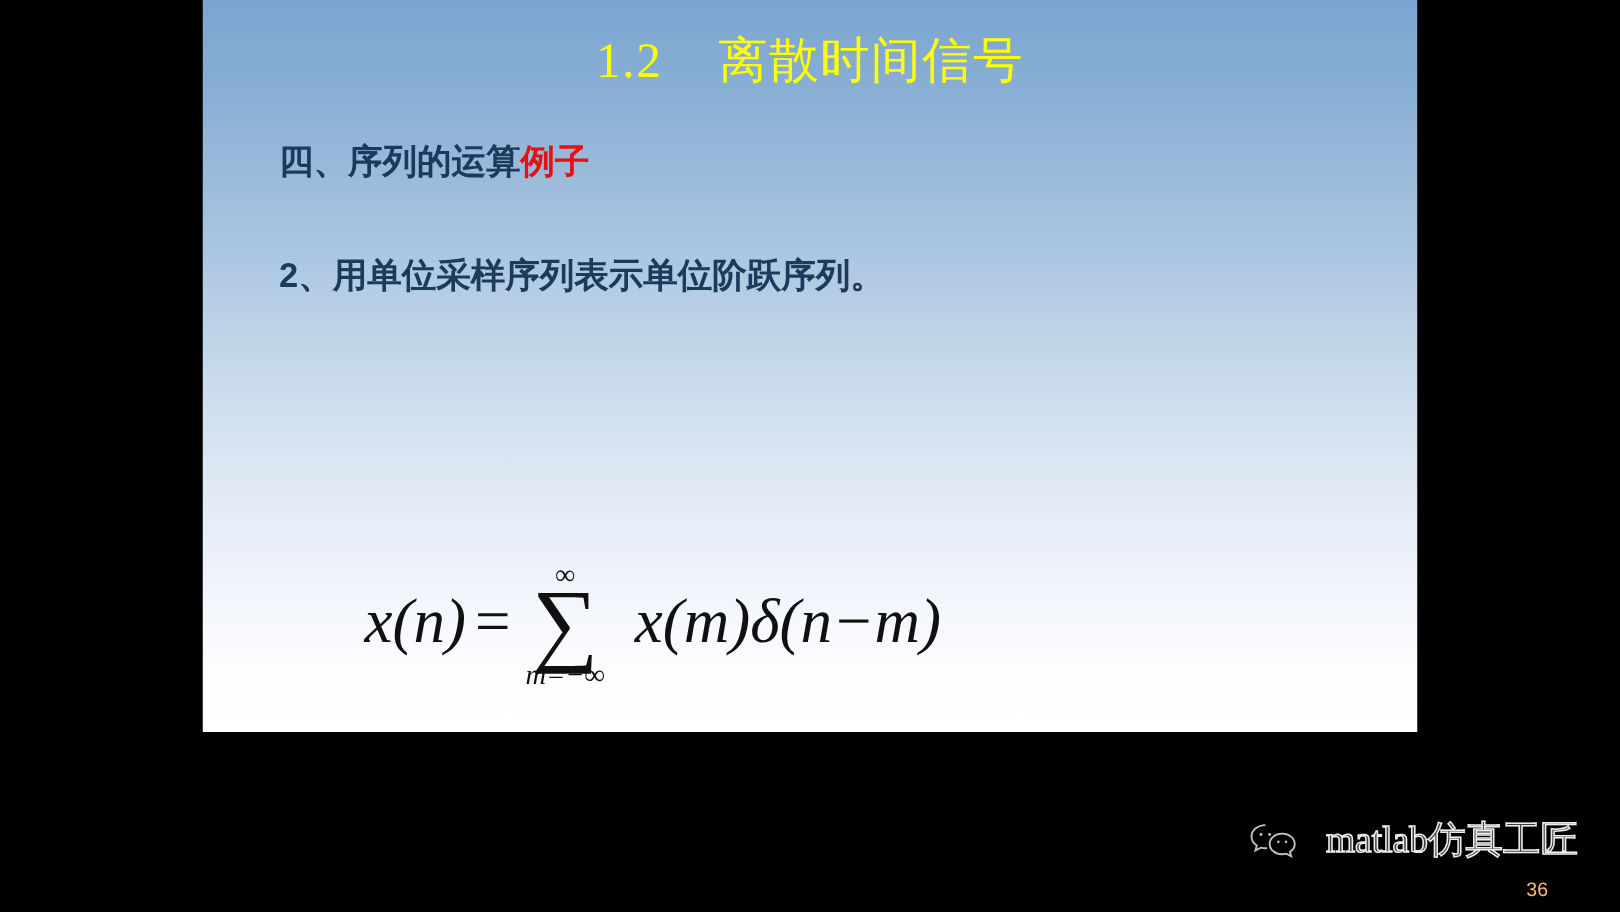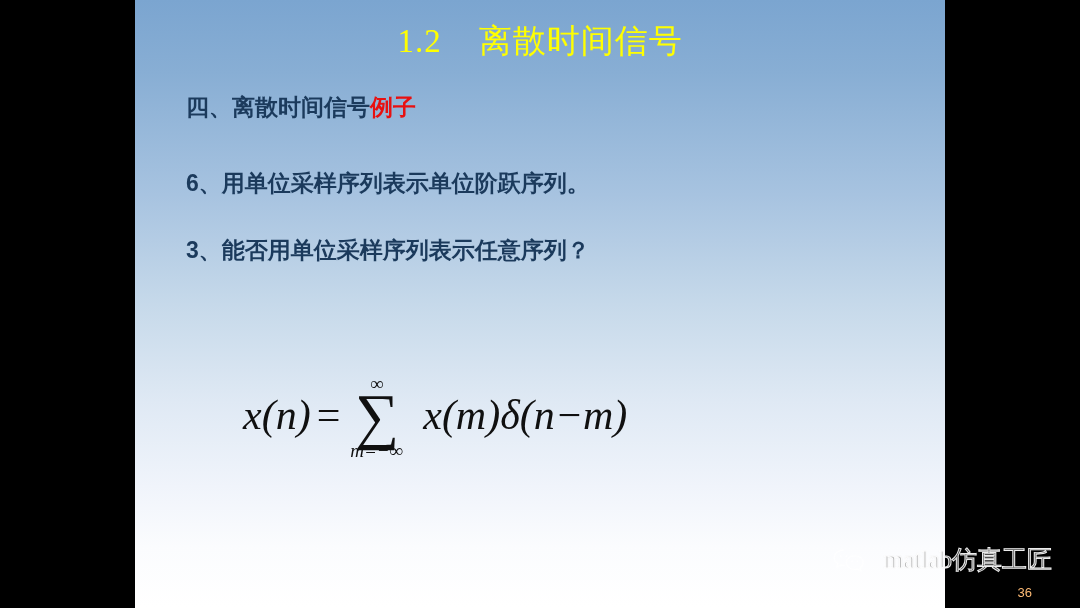--- a/index.html
+++ b/index.html
@@ -20,21 +20,21 @@
     background:#000;
     z-index:5;
   }
   .bar.left  { left:0;  width:135px; }
   .bar.right { right:0; width:135px; }
 
   
   #slide {
     position:absolute;
     left:135px; top:0;
-    width:810px; height:608px;
+    width:810px; height:488px;
     background:linear-gradient(to bottom,
         #7ba5d0 0%,
         #88aed4 12%,
         #a7c3e0 32%,
         #c6d9ea 50%,
         #dfe9f4 66%,
         #f0f4fb 80%,
         #fbfcfe 90%,
         #ffffff 100%);
     overflow:hidden;
@@ -161,30 +161,29 @@
 <body>
 
 <div id="stage">
 
   <div id="slide">
 
     <div id="title">1.2    离散时间信号</div>
 
     <div id="body">
 
-      <div class="line heading"><span>四、离散时间信号</span><span class="red">例子</span></div>
+      <div class="line heading"><span>四、序列的运算</span><span class="red">例子</span></div>
 
 
       <div class="spacer-lg"></div>
 
-      <div class="line item">6、用单位采样序列表示单位阶跃序列。</div>
+      <div class="line item">2、用单位采样序列表示单位阶跃序列。</div>
 
       <div class="spacer-md"></div>
 
-      <div class="line item">3、能否用单位采样序列表示任意序列？</div>
     </div>
 
     <div id="formula">
       <span class="lhs">x(n)</span><span class="eq">=</span>
       <span class="sum-group">
         <span class="upper">∞</span>
         <span class="sigma">∑</span>
         <span class="lower">m=−∞</span>
       </span>
       <span class="rhs">x(m)δ(n−m)</span>

